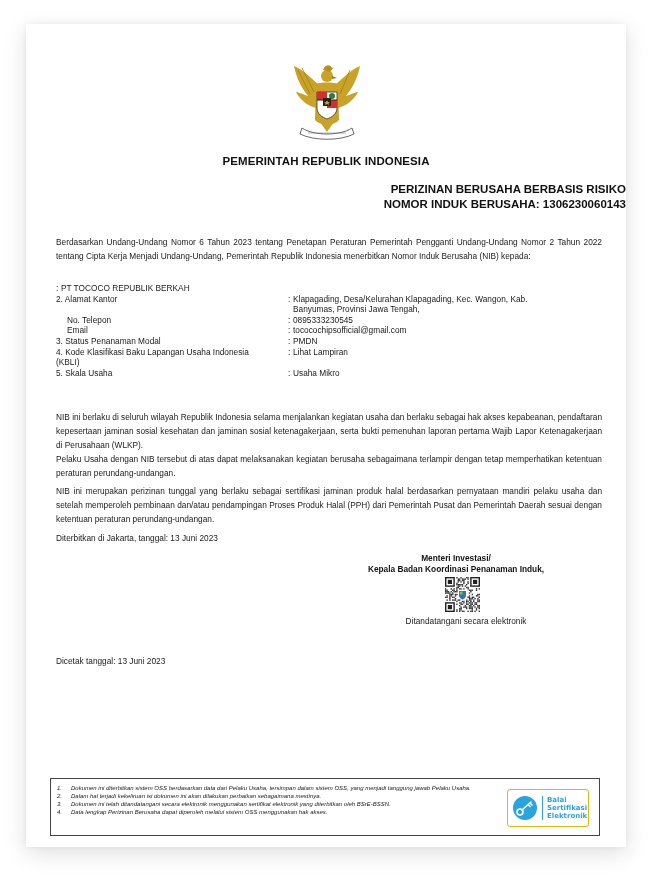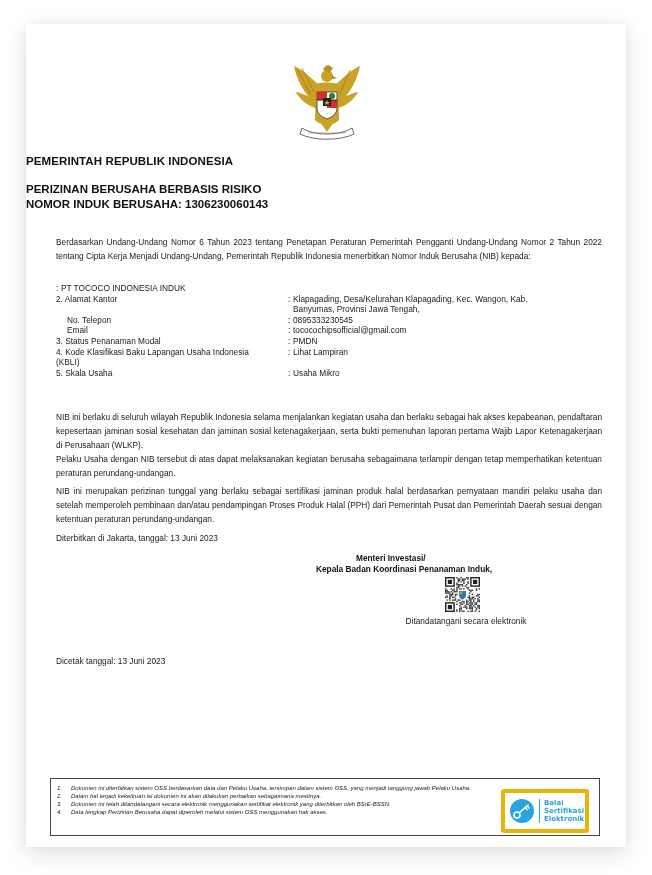--- a/index.html
+++ b/index.html
@@ -7,54 +7,54 @@
       width: 652px; height: 875px; background: #ffffff; position: relative; overflow: hidden;
       font-family: "Liberation Sans", sans-serif; color: #111;
     }
     .page {
       position: absolute; left: 26px; top: 24px; width: 600px; height: 823px;
       background: #fff;
       box-shadow: 0 6px 22px rgba(0,0,0,0.13), 0 0 6px rgba(0,0,0,0.05);
     }
     .emblem { position: absolute; left: 264px; top: 38px; width: 74px; height: 80px; }
     .title1 {
-      position: absolute; left: 0; width: 600px; top: 131px; 
+      position: absolute; left: 0; width: 600px; top: 131px; text-align: center;
       font-weight: bold; font-size: 11.5px; letter-spacing: 0.1px;
     }
     .title2 {
-      position: absolute; left: 0; width: 600px; top: 158px; text-align: left;
+      position: absolute; left: 0; width: 600px; top: 158px; text-align: right;
       font-weight: bold; font-size: 11.5px; line-height: 15px;
     }
     .body-text { position: absolute; left: 30px; width: 546px; font-size: 8.3px; line-height: 14px; text-align: justify; color: #1a1a1a; }
     .intro { top: 211px; }
     .info { position: absolute; left: 30px; top: 259px; width: 546px; font-size: 8.3px; line-height: 10.6px; color: #1a1a1a; }
     .row { display: flex; }
     .row .lbl { width: 232px; flex: none; }
     .row .val { flex: 1; }
     .row .val .colon { display: inline-block; width: 5px; }
     .row .val .cont { padding-left: 5px; }
     .p1 { top: 386px; }
     .p2 { top: 428px; }
     .p3 { top: 460px; }
     .issued { top: 507px; }
-    .signer { position: absolute; left: 330px; top: 529px; width: 200px; font-weight: bold; font-size: 8.3px; line-height: 10.6px; }
+    .signer { position: absolute; left: 330px; top: 529px; width: 200px; text-align: center; font-weight: bold; font-size: 8.3px; line-height: 10.6px; }
     .signer .l2 { margin-left: -40px; margin-right: -40px; }
     .qr { position: absolute; left: 419px; top: 553px; width: 35px; height: 35px; }
     .esign { position: absolute; left: 340px; top: 592px; width: 200px; text-align: center; font-size: 8.3px; color: #1a1a1a; }
     .printed { position: absolute; left: 30px; top: 632px; font-size: 8.3px; color: #1a1a1a; }
     .footer-box {
       position: absolute; left: 24px; top: 754px; width: 550px; height: 58px;
       border: 1.5px solid #444; box-sizing: border-box;
     }
     .notes { position: absolute; left: 6px; top: 5px; width: 470px; font-style: italic; font-size: 6px; line-height: 8px; color: #222; }
     .note { display: flex; }
     .note .num { width: 14px; flex: none; }
     .bsre {
       position: absolute; right: 10px; top: 10px; width: 80px; height: 36px;
-      border: 4px solid #eab308; border-radius: 3px; background: #fff;
+      border: 1px solid #eab308; border-radius: 3px; background: #fff;
       display: flex; align-items: center;
     }
     .bsre svg { margin-left: 4px; }
     .bsre-sep { width: 1px; height: 24px; background: #2aa4dc; margin: 0 4px; }
     .bsre-text { font-weight: bold; font-size: 7px; line-height: 8px; color: #2aa4dc; font-family: "DejaVu Sans", sans-serif; }
   </style>
 </head>
 <body>
 
 <div class="page">
@@ -88,21 +88,21 @@
   <div class="title1">PEMERINTAH REPUBLIK INDONESIA</div>
   <div class="title2">
     <div>PERIZINAN BERUSAHA BERBASIS RISIKO</div>
     <div>NOMOR INDUK BERUSAHA: 1306230060143</div>
   </div>
 
   <div class="body-text intro">Berdasarkan Undang-Undang Nomor 6 Tahun 2023 tentang Penetapan Peraturan Pemerintah Pengganti Undang-Undang Nomor 2 Tahun 2022 tentang Cipta Kerja Menjadi Undang-Undang, Pemerintah Republik Indonesia menerbitkan Nomor Induk Berusaha (NIB) kepada:</div>
 
   <div class="info">
     <div class="row">
-      <div class="val"><span class="colon">:</span><span>PT TOCOCO INDONESIA INDUK</span></div>
+      <div class="val"><span class="colon">:</span><span>PT TOCOCO REPUBLIK BERKAH</span></div>
     </div>
     <div class="row">
       <div class="lbl">2. Alamat Kantor</div>
       <div class="val">
         <span class="colon">:</span><span>Klapagading, Desa/Kelurahan Klapagading, Kec. Wangon, Kab.</span>
         <div class="cont">Banyumas, Provinsi Jawa Tengah,</div>
       </div>
     </div>
     <div class="row">
       <div class="lbl" style="padding-left:11px;width:221px">    No. Telepon</div>

